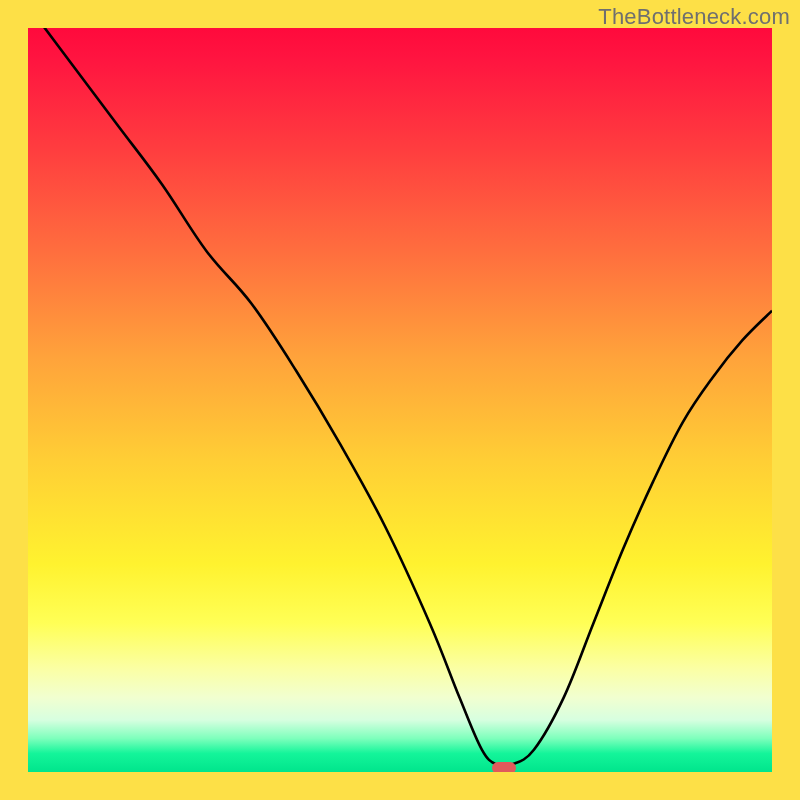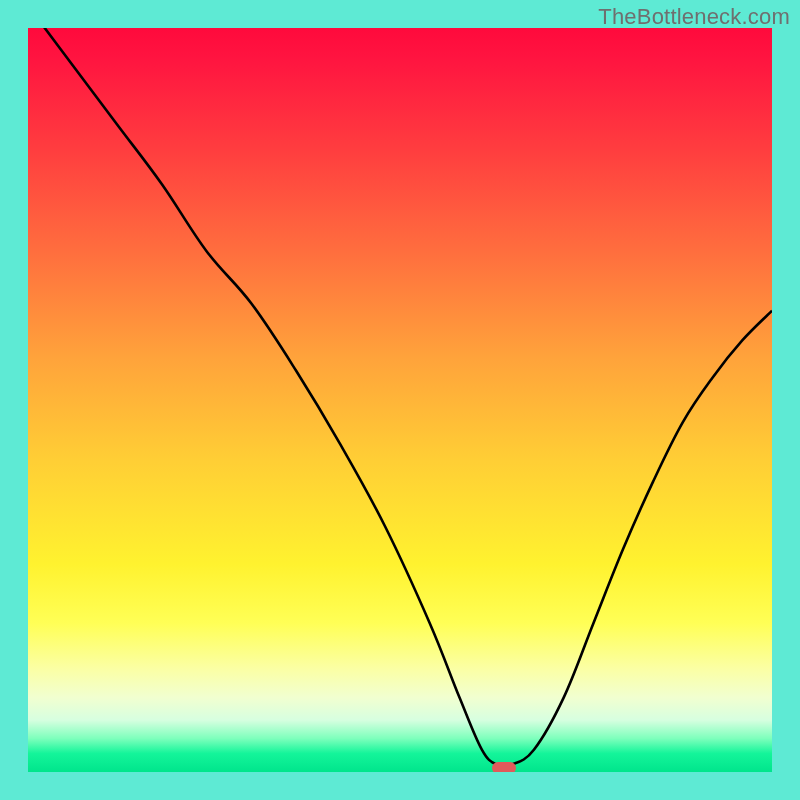--- a/index.html
+++ b/index.html
@@ -8,21 +8,21 @@
     width: 800px;
     height: 800px;
     background: #000;
     overflow: hidden;
     font-family: Arial, Helvetica, sans-serif;
   }
   .frame {
     position: relative;
     width: 800px;
     height: 800px;
-    background: #5eead4;
+    background: #fde047;
   }
   .watermark {
     position: absolute;
     top: 4px;
     right: 10px;
     color: #6f6f6f;
     font-size: 22px;
     font-weight: 500;
     letter-spacing: 0.2px;
     z-index: 10;

